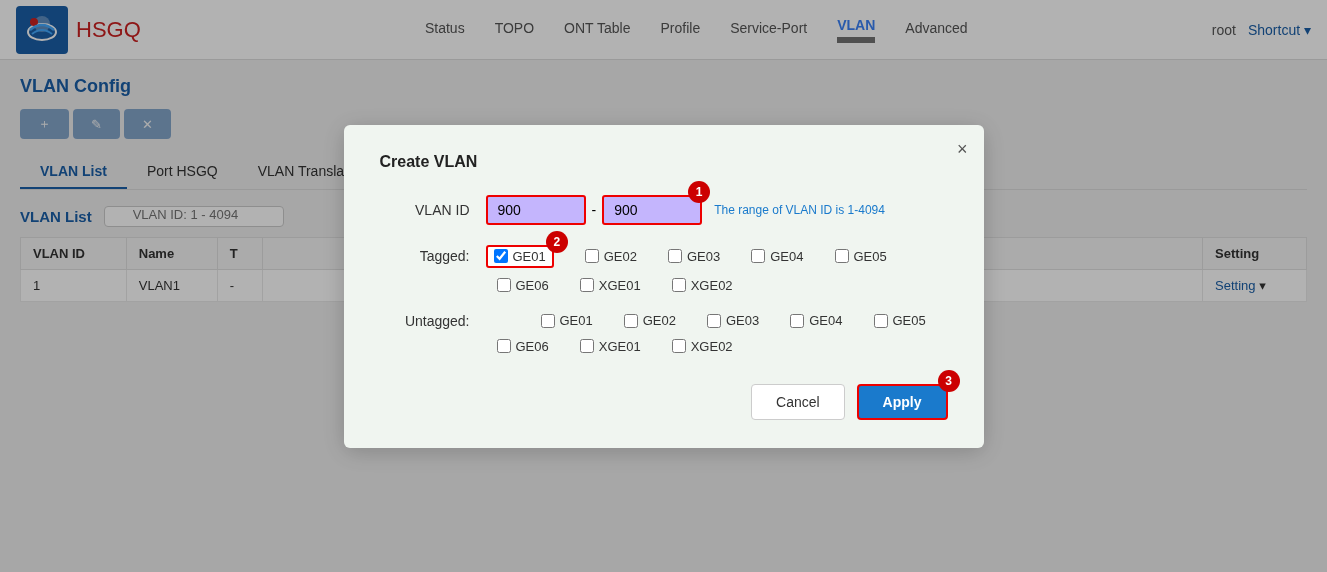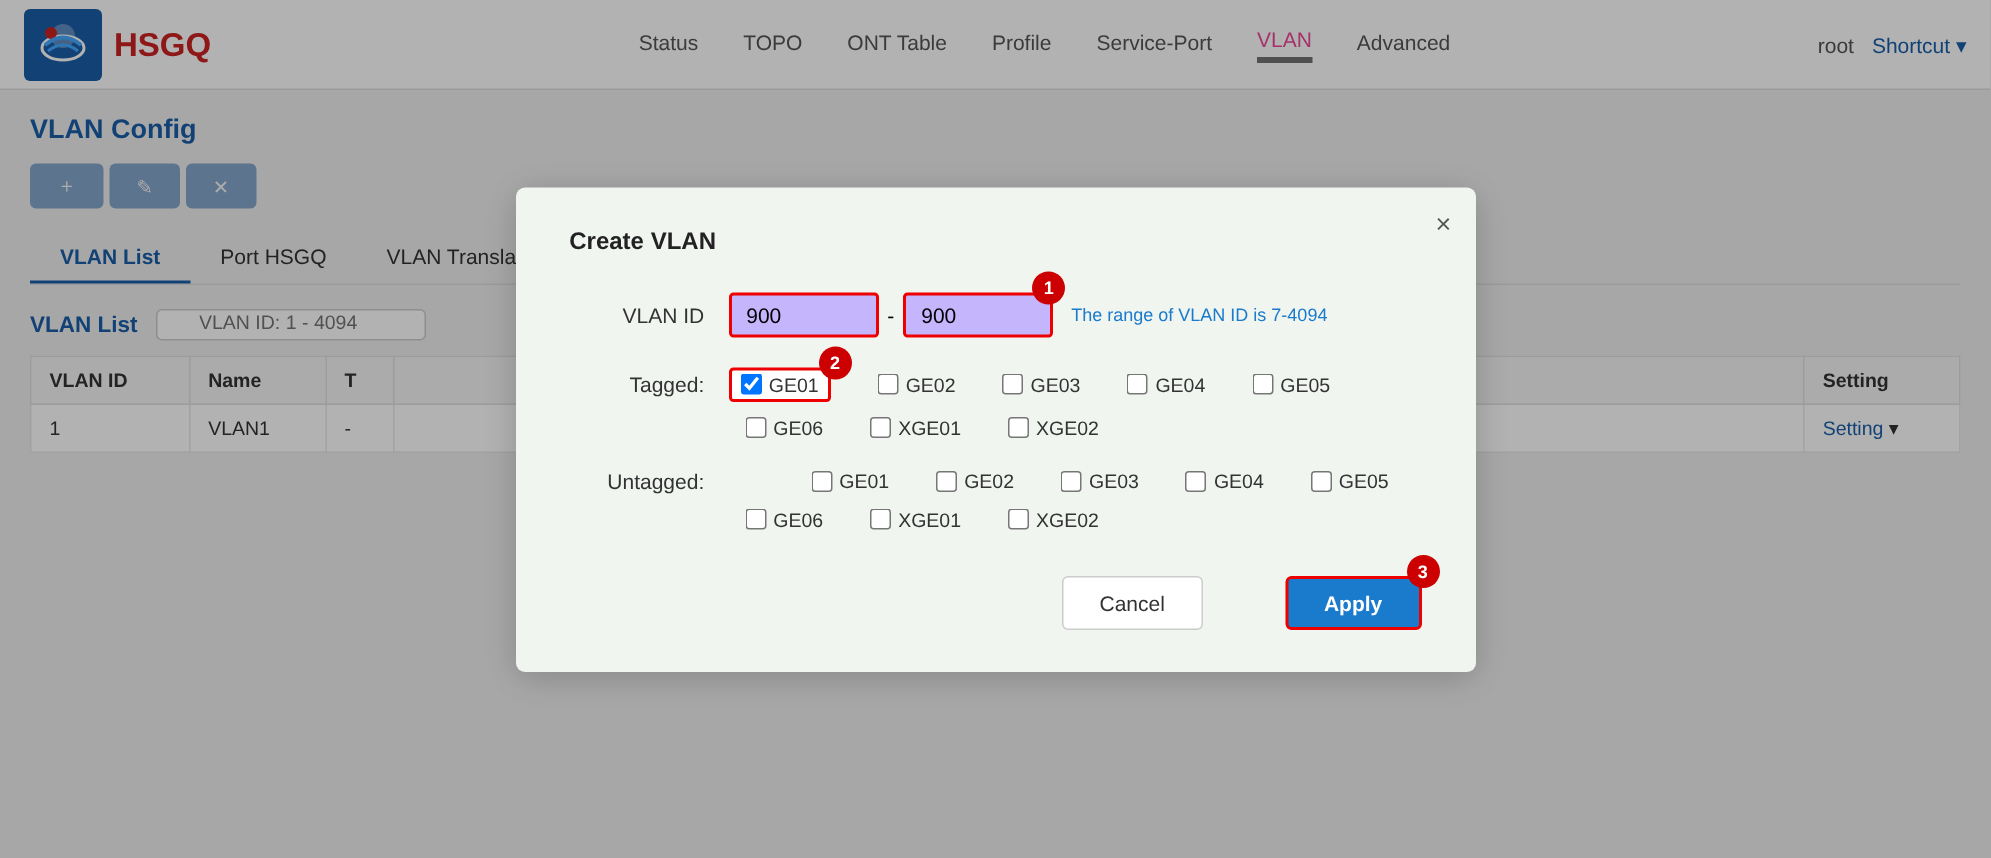--- a/index.html
+++ b/index.html
@@ -26,40 +26,40 @@
       background: #1a5fa8;
       border-radius: 4px;
       display: flex;
       align-items: center;
       justify-content: center;
       margin-right: 8px;
     }
     .logo-text {
       color: #cc2222;
       font-size: 22px;
-      font-weight: bold;
+      font-weight: normal;
     }
     .nav-links {
       display: flex;
       align-items: center;
       gap: 30px;
       flex: 1;
       justify-content: center;
     }
     .nav-link {
       color: #555;
       text-decoration: none;
       font-size: 14px;
       cursor: pointer;
       padding-bottom: 4px;
     }
     .nav-link.active {
-      color: #ec4899;
-      font-weight: normal;
-      border-bottom: 4px solid #737373;
+      color: #3b82f6;
+      font-weight: bold;
+      border-bottom: 6px solid #737373;
     }
     .nav-right {
       display: flex;
       align-items: center;
       gap: 12px;
     }
     .nav-user {
       color: #555;
       font-size: 14px;
     }
@@ -285,21 +285,20 @@
     }
     .btn-apply {
       padding: 8px 24px;
       background: #1a7acc;
       border: 2px solid #e00;
       border-radius: 4px;
       cursor: pointer;
       font-size: 14px;
       color: #fff;
       font-weight: bold;
-      margin-left: 43px;
     }
 
     
     .step-badge {
       display: inline-flex;
       align-items: center;
       justify-content: center;
       width: 22px;
       height: 22px;
       border-radius: 50%;
@@ -407,21 +406,21 @@
 
     <div class="form-row">
       <span class="form-label">VLAN ID</span>
       <div class="vlan-id-group" style="position:relative;">
         <input class="vlan-id-input highlighted" type="text" value="900" style="">
         <span style="margin: 0 6px;">-</span>
         <input class="vlan-id-input highlighted" type="text" value="900" style="">
 
         <span class="step-badge badge-1" style="top:-14px;right:-8px;">1</span>
       </div>
-      <span class="vlan-range-hint">The range of VLAN ID is 7-4094</span>
+      <span class="vlan-range-hint">The range of VLAN ID is 1-4094</span>
     </div>
 
     <div class="form-row" style="position:relative;">
       <span class="form-label">Tagged:</span>
       <div class="checkbox-group">
         <label class="checkbox-item highlighted-box" style="position:relative;">
           <input type="checkbox" checked="" style="">
           <span>GE01</span>
           <span class="step-badge" style="top:-16px;right:-16px;">2</span>
         </label>

